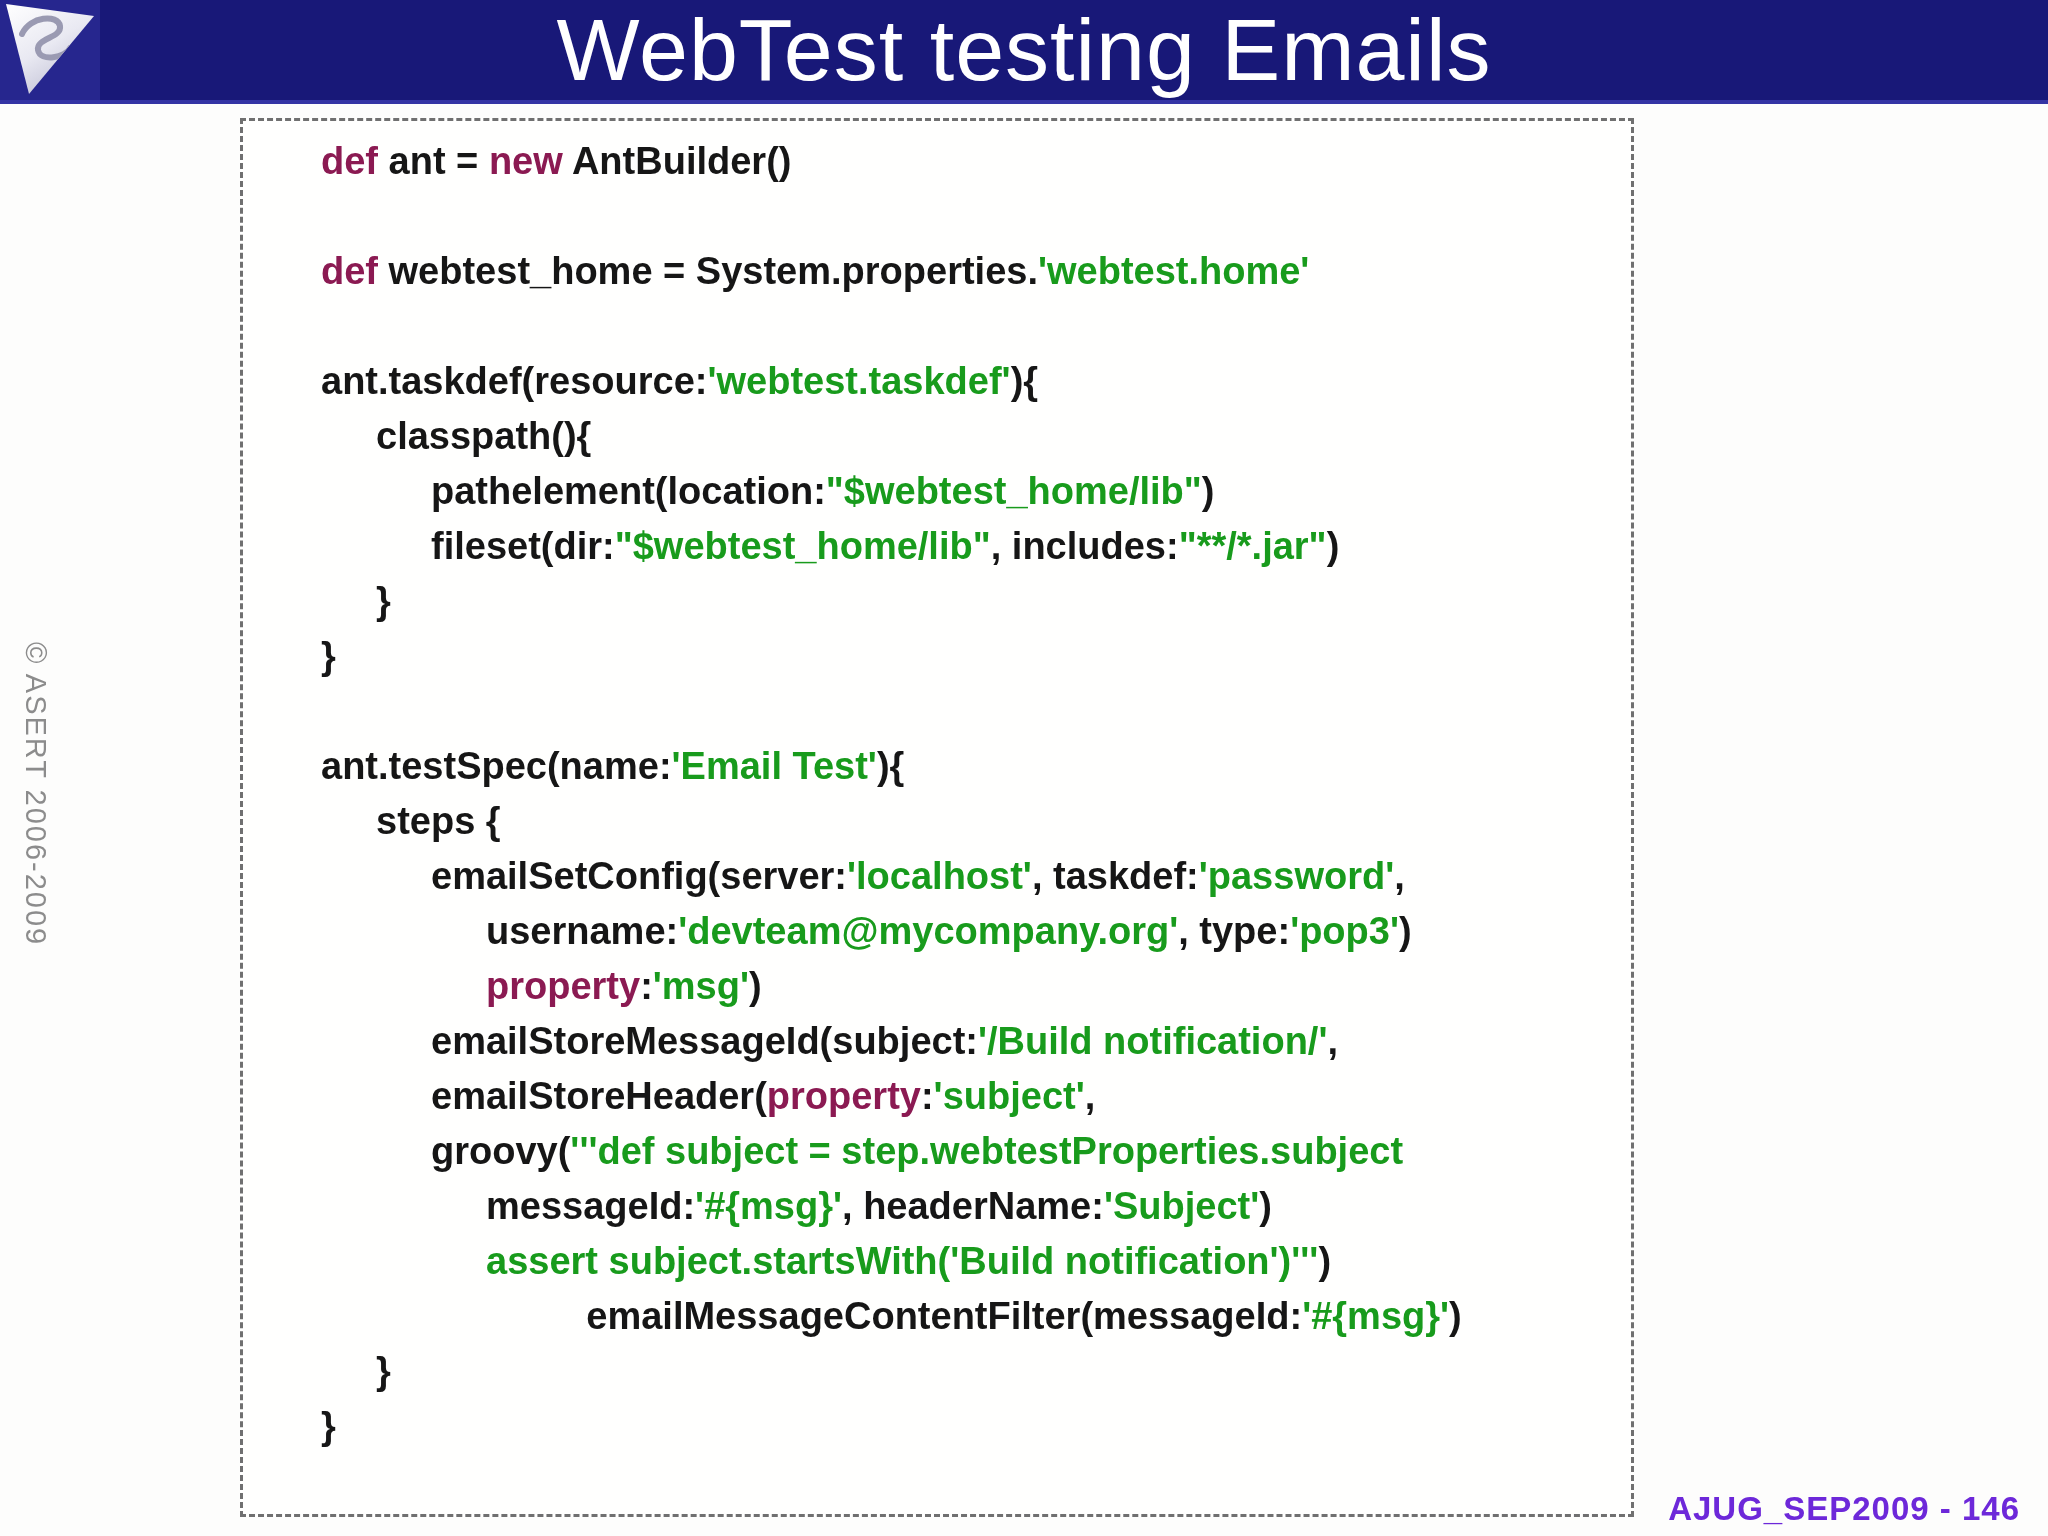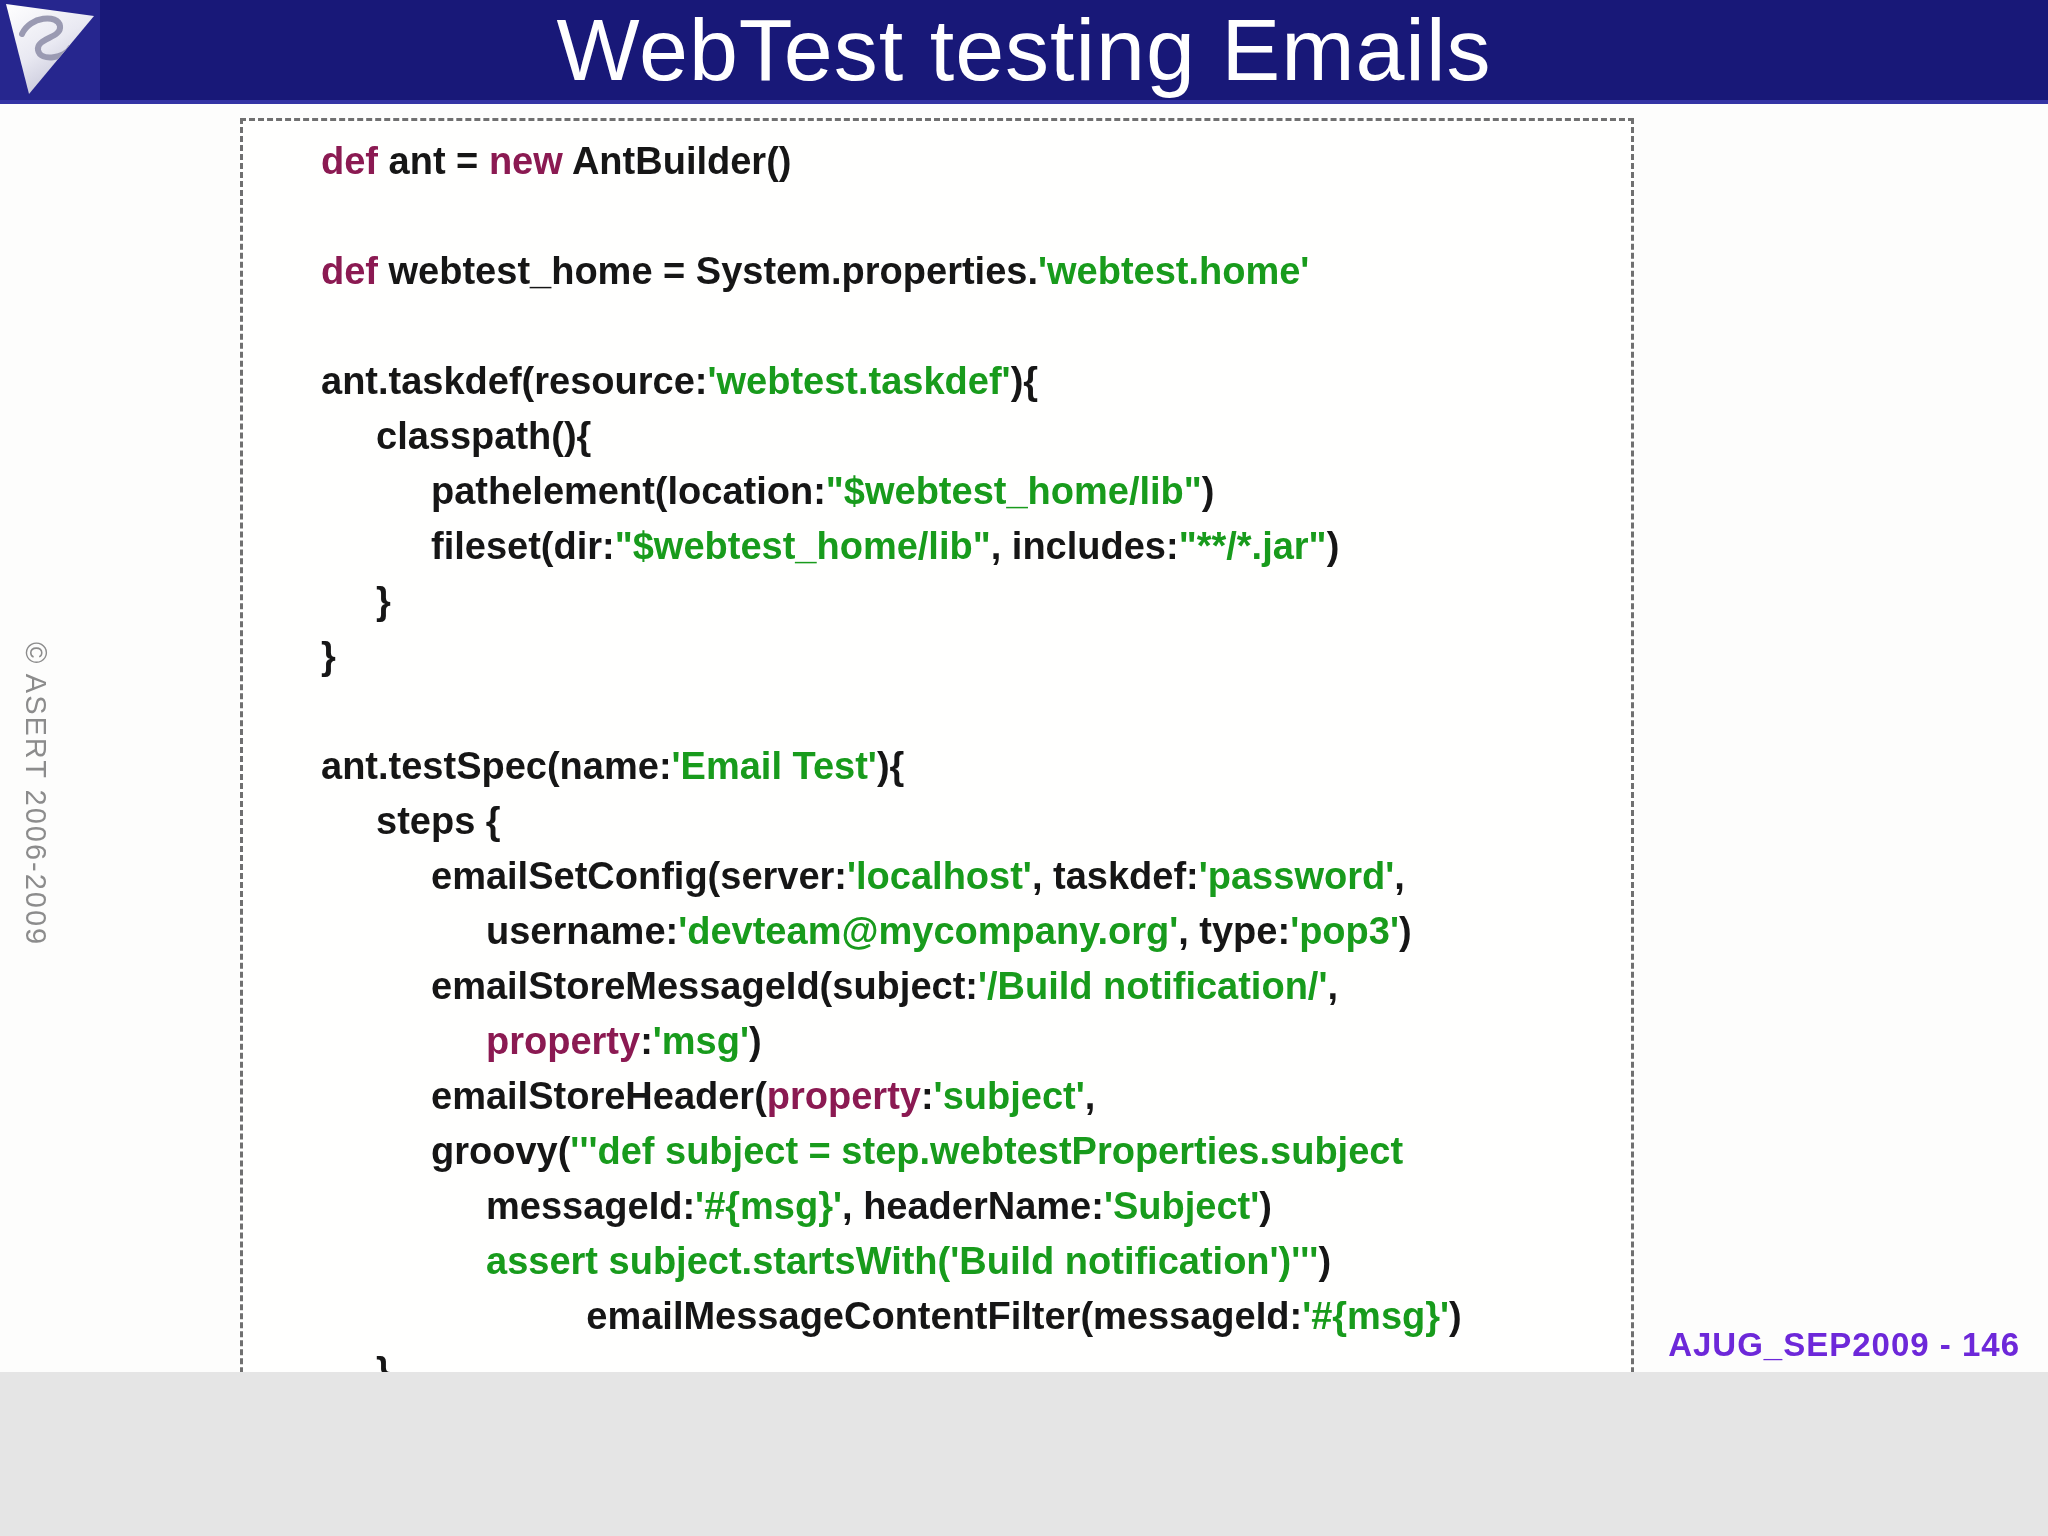--- a/index.html
+++ b/index.html
@@ -1,18 +1,18 @@
 <!DOCTYPE html>
 <html style="--header-bg: #181878; --keyword: #8b1a52; --string: #189b1c; --code: #161616; --border: #707070;"><head>
 <meta charset="utf-8">
 <style>
   html,body{margin:0;padding:0;background:#e5e5e5;}
   .slide{
     position:relative;
-    width:2048px;height:1372px;
+    width:2048px;height:1536px;
     background:#fdfdfc;
     overflow:hidden;
     font-family:"Liberation Sans",sans-serif;
   }
   
   .header{
     position:absolute;top:0;left:0;right:0;height:100px;
     background:var(--header-bg,#181878);
     border-bottom:4px solid #3434a4;
   }
@@ -109,22 +109,22 @@
       <div class="code-line" style="padding-left: 55px;"><span class="tok-p">classpath(){</span></div>
       <div class="code-line" style="padding-left: 110px;"><span class="tok-p">pathelement(location:</span><span class="tok-s">"$webtest_home/lib"</span><span class="tok-p">)</span></div>
       <div class="code-line" style="padding-left: 110px;"><span class="tok-p">fileset(dir:</span><span class="tok-s">"$webtest_home/lib"</span><span class="tok-p">, includes:</span><span class="tok-s">"**/*.jar"</span><span class="tok-p">)</span></div>
       <div class="code-line" style="padding-left: 55px;"><span class="tok-p">}</span></div>
       <div class="code-line" style="padding-left: 0px;"><span class="tok-p">}</span></div>
       <div class="code-line" style="padding-left: 0px;">&nbsp;</div>
       <div class="code-line" style="padding-left: 0px;"><span class="tok-p">ant.testSpec(name:</span><span class="tok-s">'Email Test'</span><span class="tok-p">){</span></div>
       <div class="code-line" style="padding-left: 55px;"><span class="tok-p">steps {</span></div>
       <div class="code-line" style="padding-left: 110px;"><span class="tok-p">emailSetConfig(server:</span><span class="tok-s">'localhost'</span><span class="tok-p">, taskdef:</span><span class="tok-s">'password'</span><span class="tok-p">,</span></div>
       <div class="code-line" style="padding-left: 165px;"><span class="tok-p">username:</span><span class="tok-s">'devteam@mycompany.org'</span><span class="tok-p">, type:</span><span class="tok-s">'pop3'</span><span class="tok-p">)</span></div>
+      <div class="code-line" style="padding-left: 165px;"><span class="tok-k">property</span><span class="tok-p">:</span><span class="tok-s">'msg'</span><span class="tok-p">)</span></div>
       <div class="code-line" style="padding-left: 110px;"><span class="tok-p">emailStoreMessageId(subject:</span><span class="tok-s">'/Build notification/'</span><span class="tok-p">,</span></div>
-      <div class="code-line" style="padding-left: 165px;"><span class="tok-k">property</span><span class="tok-p">:</span><span class="tok-s">'msg'</span><span class="tok-p">)</span></div>
       <div class="code-line" style="padding-left: 110px;"><span class="tok-p">emailStoreHeader(</span><span class="tok-k">property</span><span class="tok-p">:</span><span class="tok-s">'subject'</span><span class="tok-p">,</span></div>
       <div class="code-line" style="padding-left: 110px;"><span class="tok-p">groovy(</span><span class="tok-s">'''def subject = step.webtestProperties.subject</span></div>
       <div class="code-line" style="padding-left: 165px;"><span class="tok-p">messageId:</span><span class="tok-s">'#{msg}'</span><span class="tok-p">, headerName:</span><span class="tok-s">'Subject'</span><span class="tok-p">)</span></div>
       <div class="code-line" style="padding-left: 165px;"><span class="tok-s">assert subject.startsWith('Build notification')'''</span><span class="tok-p">)</span></div>
       <div class="code-line" style="padding-left: 110px; text-align: center;"><span class="tok-p">emailMessageContentFilter(messageId:</span><span class="tok-s">'#{msg}'</span><span class="tok-p">)</span></div>
       <div class="code-line" style="padding-left: 55px;"><span class="tok-p">}</span></div>
       <div class="code-line" style="padding-left: 0px;"><span class="tok-p">}</span></div>
     </div>
 
   <div class="copyright">© ASERT 2006-2009</div>

